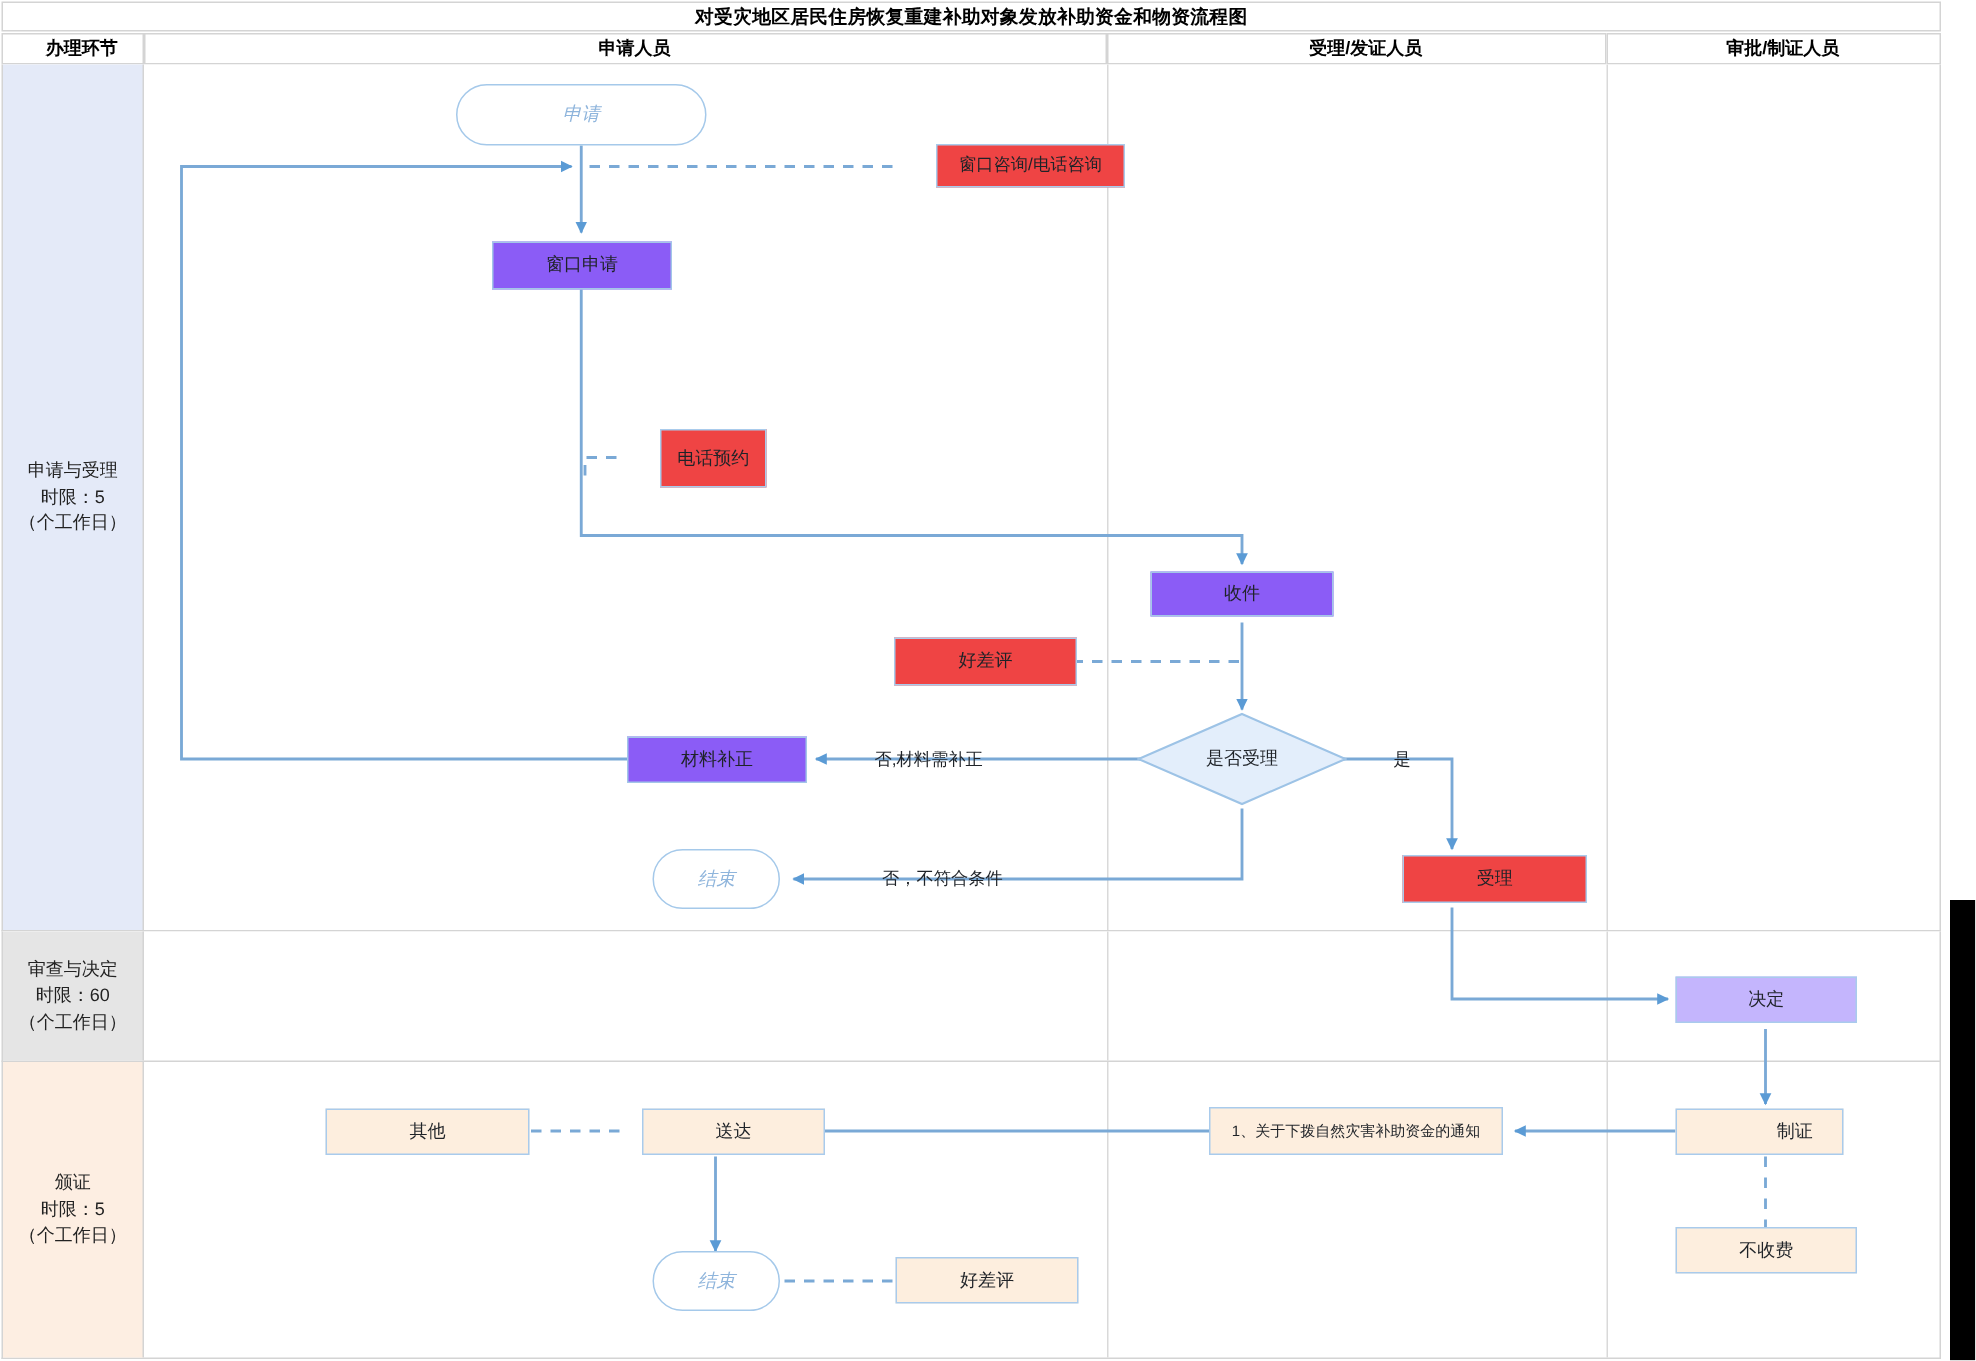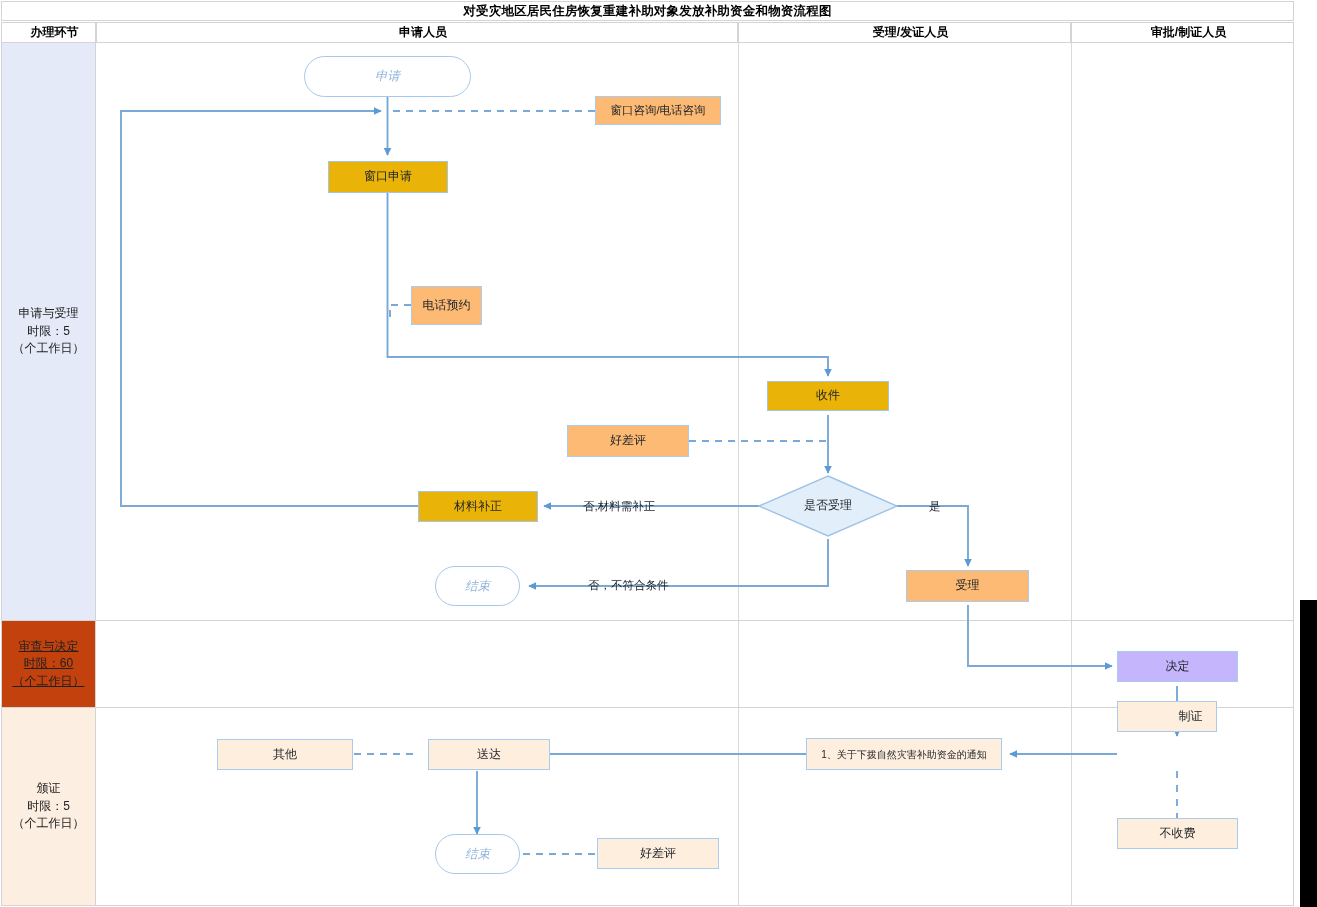--- a/index.html
+++ b/index.html
@@ -73,22 +73,22 @@
   .node {
     position: absolute;
     display: flex; align-items: center; justify-content: center;
     text-align: center;
     font-size: 12px;
     line-height: 1.3;
     border: 1px solid #9dc3e6;
     color: #202020;
     background: #dce8f7;
   }
-  .n-blue    { background: #eab308; border-color: #a3c6e8; color: #1f2328; }
-  .n-bluepale{ background: #fdba74; border-color: #a9cbec; color: #1f2328; }
+  .n-blue    { background: #8b5cf6; border-color: #a3c6e8; color: #1f2328; }
+  .n-bluepale{ background: #ef4444; border-color: #a9cbec; color: #1f2328; margin-left: 29px; }
   .n-green   { background: #c4b5fd; border-color: #a9cbec; color: #1f2328; }
   .n-peach   { background: #fdeede; border-color: #a9cbec; color: #1f2328; }
   .n-term {
     background: #ffffff;
     border: 1.6px solid #a5c9ea;
     border-radius: 22px;
     color: #8fb5dc;
     font-size: 12.5px;
     font-style: italic;
   }
@@ -131,21 +131,21 @@
 
   <div class="lane" style="top:43px; height:578px;">
     <div class="lane-stage" style="background:#e4eaf8;">申请与受理
 时限：5
 （个工作日）</div>
     <div class="lane-col-div" style="left:736px;"></div>
     <div class="lane-col-div" style="left:1069px;"></div>
   </div>
 
   <div class="lane" style="top:621px; height:87px;">
-    <div class="lane-stage" style="background:#c2410c;text-decoration:underline;">审查与决定
+    <div class="lane-stage" style="background:#e5e5e5;">审查与决定
 时限：60
 （个工作日）</div>
     <div class="lane-col-div" style="left:736px;"></div>
     <div class="lane-col-div" style="left:1069px;"></div>
   </div>
 
   <div class="lane" style="top:708px; height:198px;">
     <div class="lane-stage" style="background:#fdeee2;">颁证
 时限：5
 （个工作日）</div>
@@ -222,21 +222,21 @@
   <div class="node n-term" style="left:435px; top:566px; width:85px; height:40px;">结束</div>
 
   <div class="node n-bluepale" style="left:906px; top:570px; width:123px; height:32px;">受理</div>
 
   <div class="edge-label" style="left:583px; top:499px;">否,材料需补正</div>
   <div class="edge-label" style="left:588px; top:578px;">否，不符合条件</div>
   <div class="edge-label" style="left:929px; top:499px;">是</div>
 
   <div class="node n-green" style="left:1117px; top:651px; width:121px; height:31px;">决定</div>
 
-  <div class="node n-peach" style="left:1117px; top:701px; width:100px; height:31px;padding-left:47px;">制证</div>
+  <div class="node n-peach" style="left:1117px; top:739px; width:112px; height:31px;padding-left:47px;">制证</div>
 
   <div class="node n-peach" style="left:1117px; top:818px; width:121px; height:31px;">不收费</div>
 
   <div class="node n-peach" style="left:806px; top:738px; width:196px; height:32px; font-size:10px;">1、关于下拨自然灾害补助资金的通知</div>
 
   <div class="node n-peach" style="left:428px; top:739px; width:122px; height:31px;">送达</div>
 
   <div class="node n-peach" style="left:217px; top:739px; width:136px; height:31px;">其他</div>
 
   <div class="node n-term" style="left:435px; top:834px; width:85px; height:40px;">结束</div>

